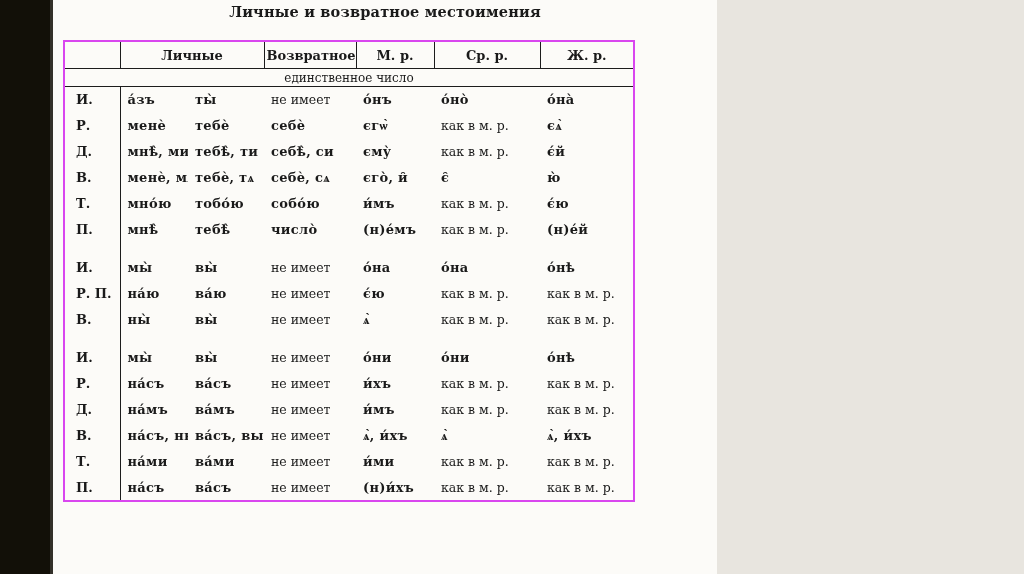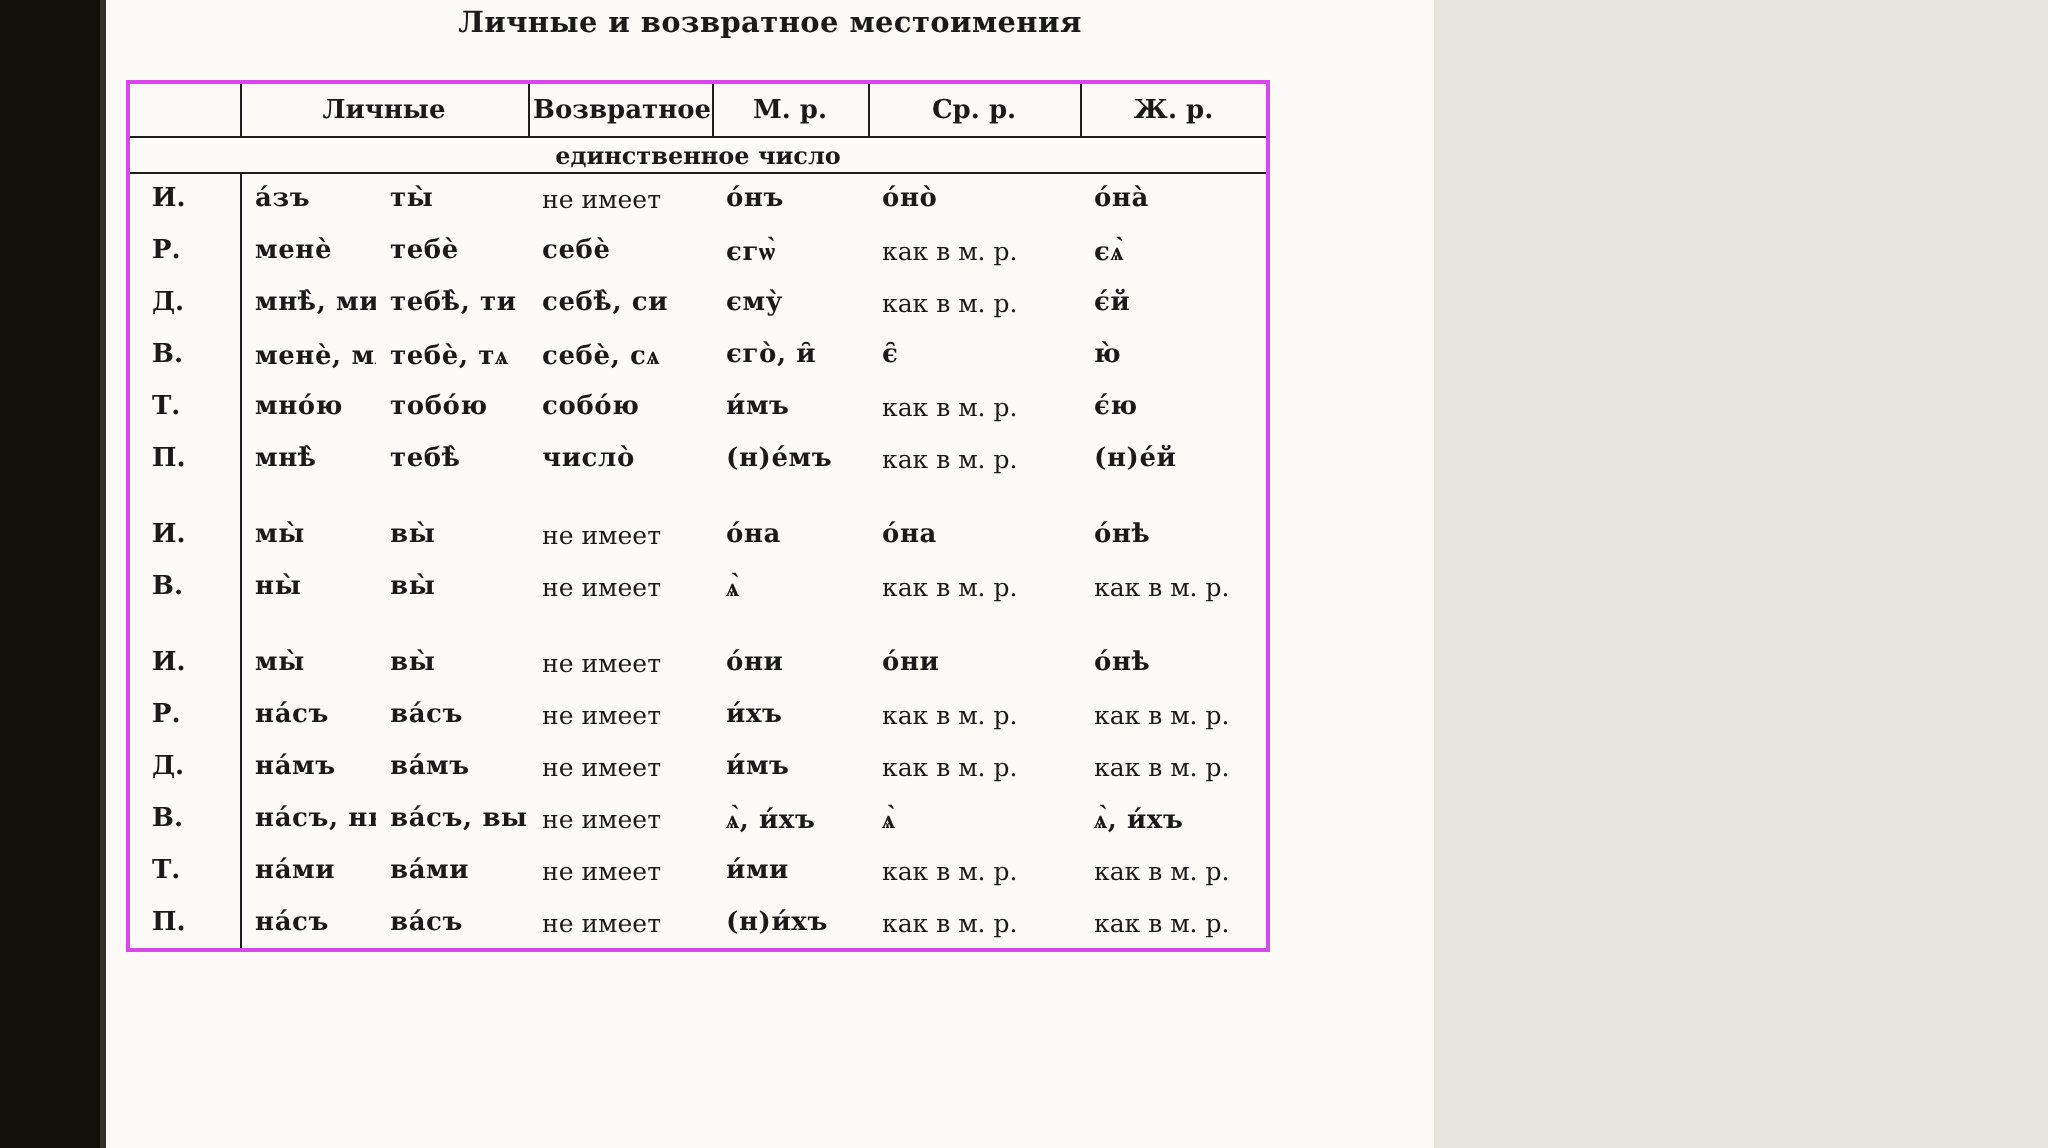--- a/index.html
+++ b/index.html
@@ -33,21 +33,21 @@
     font-weight:bold;font-size:13px;height:24px;text-align:center;
     padding:1px 2px;
   }
   td{font-size:13px;padding:2px 4px 2px 7px;vertical-align:middle;white-space:nowrap;overflow:hidden;}
   tr.data-row{height:26px;}
   td.case{border-right:1px solid #1c1c1c;font-weight:bold;padding-left:11px;}
   td.form{font-weight:bold;letter-spacing:.3px;}
   td.plain{font-weight:normal;font-size:12.5px;}
   td.banner{
     border-top:1.5px solid #1c1c1c;border-bottom:1.5px solid #1c1c1c;
-    text-align:center;font-weight:bold;font-size:12px;height:15px;padding:1px;
+    text-align:center;font-weight:normal;font-size:12px;height:15px;padding:1px;
   }
   tr.spacer td{height:12px;padding:0;}
   tr.spacer td.case{border-right:1px solid #1c1c1c;}
 </style>
 </head>
 <body>
 
 <div class="sidebar"></div>
 
 <div class="page">
@@ -139,20 +139,29 @@
         <tr class="data-row">
           <td class="case">И.</td>
           <td class="form">мы̀</td>
           <td class="form">вы̀</td>
           <td class="plain">не имеет</td>
           <td class="form">о́на</td>
           <td class="form">о́на</td>
           <td class="form">о́нѣ</td>
         </tr>
         <tr class="data-row">
+          <td class="case">Р. П.</td>
+          <td class="form">на́ю</td>
+          <td class="form">ва́ю</td>
+          <td class="plain">не имеет</td>
+          <td class="form">є́ю</td>
+          <td class="plain">как в м. р.</td>
+          <td class="plain">как в м. р.</td>
+        </tr>
+        <tr class="data-row">
           <td class="case">В.</td>
           <td class="form">ны̀</td>
           <td class="form">вы̀</td>
           <td class="plain">не имеет</td>
           <td class="form">ѧ̀</td>
           <td class="plain">как в м. р.</td>
           <td class="plain">как в м. р.</td>
         </tr>
         <tr class="spacer">
           <td class="case"></td>

